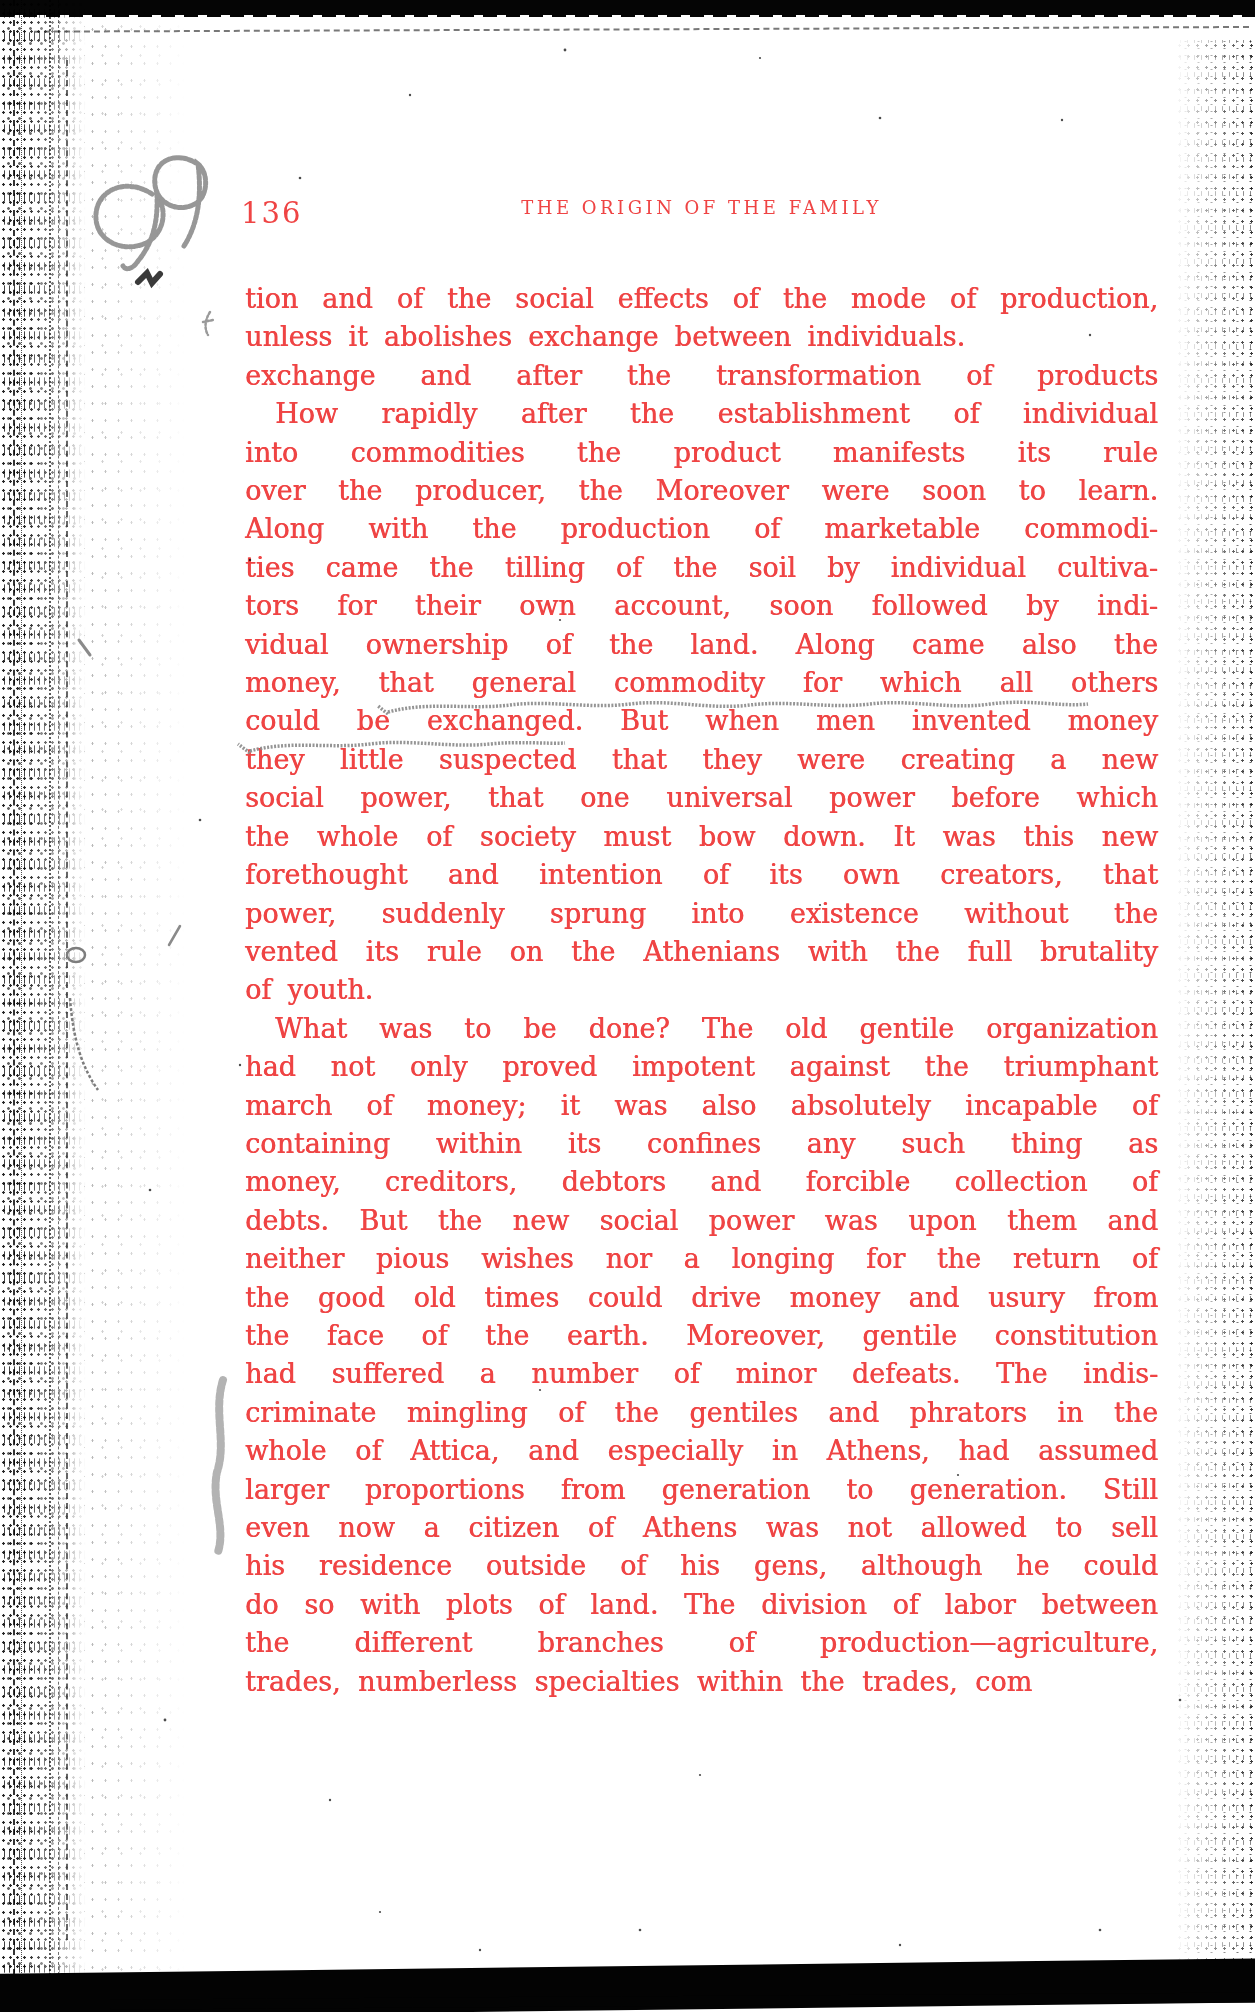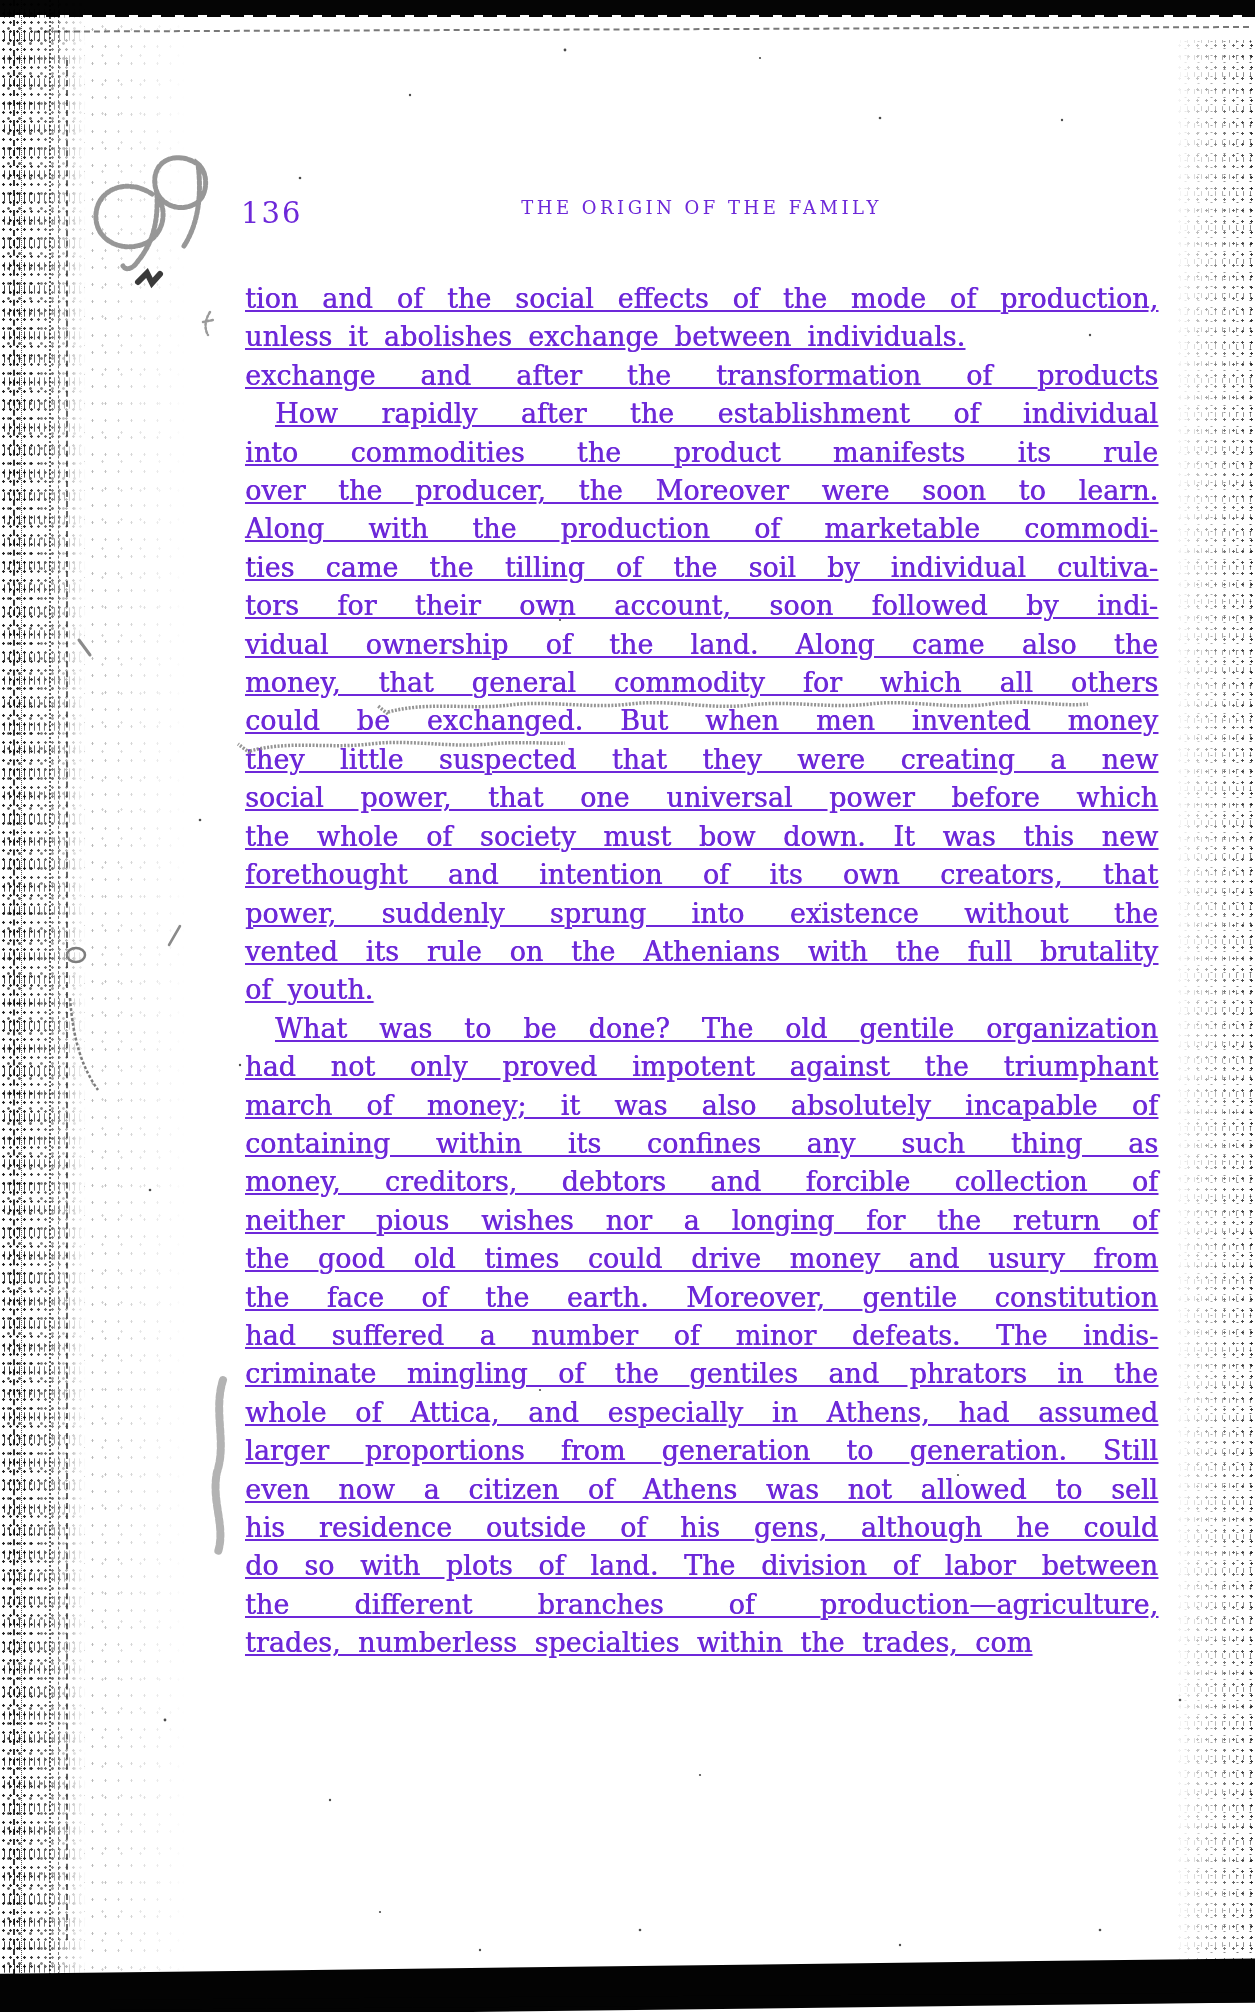--- a/index.html
+++ b/index.html
@@ -53,26 +53,26 @@
     background:#030303;transform:rotate(-0.7deg);}
   .bottom-band2{position:absolute;left:110px;top:1996px;width:1160px;height:10px;
     background:#030303;transform:rotate(-0.35deg);}
   
   .header-row{position:absolute;left:245px;top:196px;width:913px;height:40px;}
   .page-number{position:absolute;left:-4px;top:0;font-size:29px;letter-spacing:2px;}
   .running-title{position:absolute;left:0;right:0;top:1px;text-align:center;
     font-size:18px;letter-spacing:3.5px;}
   .text-column{position:absolute;left:245px;top:280px;width:913px;
     font-size:27px;line-height:38.4px;
-    text-shadow:0.5px 0 0 currentColor;text-decoration:underline;}
+    text-shadow:0.5px 0 0 currentColor;}
   .line{text-align:justify;text-align-last:justify;white-space:nowrap;}
   .line.para-last{text-align:right;text-align-last:left;word-spacing:0.28em;white-space:normal;}
   .line.page-last{text-align:left;text-align-last:left;word-spacing:0.33em;white-space:normal;}
   .line.indent{text-indent:30px;}
-  .header-row,.text-column{color:#6d28d9;}
+  .header-row,.text-column{color:#ef4444;}
   .overlay{position:absolute;left:0;top:0;pointer-events:none;}
 </style>
 </head>
 <body>
 
 <div class="page">
 
   <div class="top-bar"></div>
   <div class="top-bar-rough"></div>
   <div class="top-edge-line"></div>
@@ -108,20 +108,21 @@
       <div class="line">the whole of society must bow down. It was this new</div>
       <div class="line">forethought and intention of its own creators, that</div>
       <div class="line">power, suddenly sprung into existence without the</div>
       <div class="line">vented its rule on the Athenians with the full brutality</div>
       <div class="line para-last">of youth.</div>
       <div class="line indent">What was to be done? The old gentile organization</div>
       <div class="line">had not only proved impotent against the triumphant</div>
       <div class="line">march of money; it was also absolutely incapable of</div>
       <div class="line">containing within its confines any such thing as</div>
       <div class="line">money, creditors, debtors and forcible collection of</div>
+      <div class="line">debts. But the new social power was upon them and</div>
       <div class="line">neither pious wishes nor a longing for the return of</div>
       <div class="line">the good old times could drive money and usury from</div>
       <div class="line">the face of the earth. Moreover, gentile constitution</div>
       <div class="line">had suffered a number of minor defeats. The indis-</div>
       <div class="line">criminate mingling of the gentiles and phrators in the</div>
       <div class="line">whole of Attica, and especially in Athens, had assumed</div>
       <div class="line">larger proportions from generation to generation. Still</div>
       <div class="line">even now a citizen of Athens was not allowed to sell</div>
       <div class="line">his residence outside of his gens, although he could</div>
       <div class="line">do so with plots of land. The division of labor between</div>

